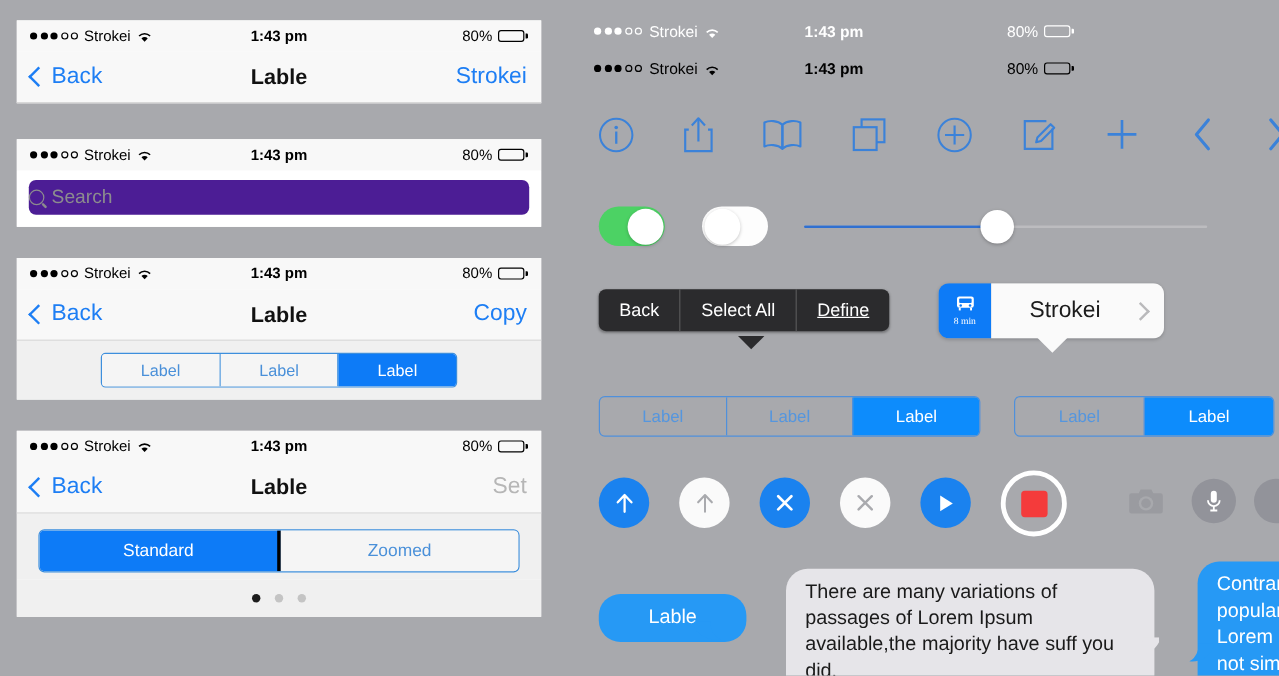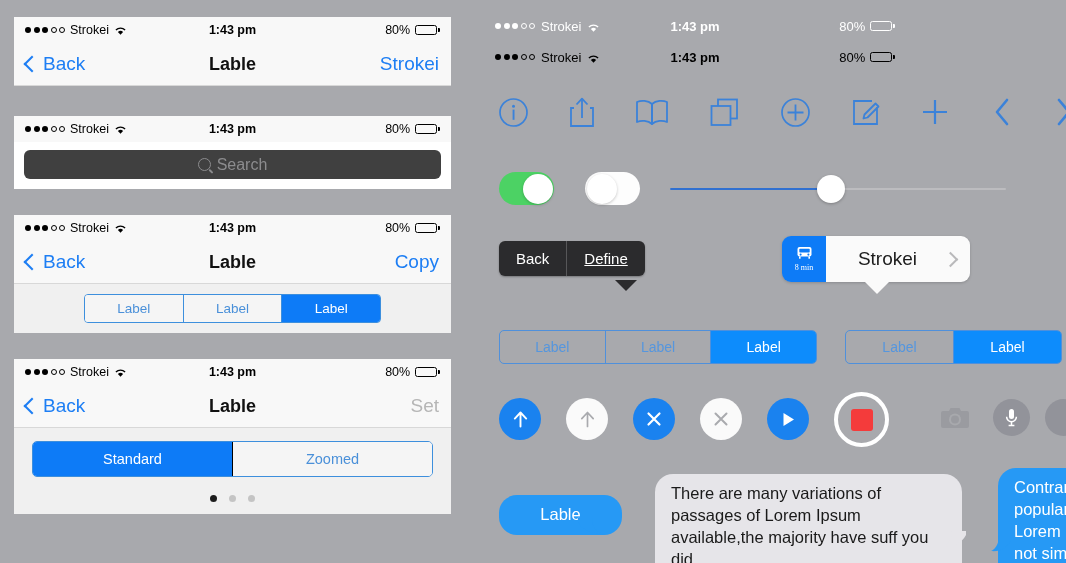--- a/index.html
+++ b/index.html
@@ -42,38 +42,38 @@
 
   .navbar{height:42px;background:#f8f8f8;border-bottom:1px solid #d8d8d8;
     display:flex;align-items:center;padding:0 12px;position:relative;}
   .nav-back{display:flex;align-items:center;gap:2px;color:#1d7ef4;font-size:19px;cursor:pointer;z-index:2;}
   .chev-l{display:inline-block;width:10px;height:10px;border-left:2.6px solid #1d7ef4;border-bottom:2.6px solid #1d7ef4;transform:rotate(45deg);margin-right:3px;}
   .nav-title{position:absolute;left:0;right:0;text-align:center;font-size:18px;font-weight:bold;color:#111;pointer-events:none;}
   .nav-right{margin-left:auto;color:#1d7ef4;font-size:19px;cursor:pointer;z-index:2;}
   .nav-right.disabled{color:#b6b6b6;}
 
   .searchwrap{background:#fff;padding:8px 10px 10px 10px;}
-  .searchfield{background:#404040;border-radius:6px;height:29px;display:flex;
-    align-items:center;justify-content:center;gap:6px;color:#8c8c8e;font-size:16px;}
+  .searchfield{background:#4c1d95;border-radius:6px;height:29px;display:flex;
+    align-items:center;justify-content:flex-start;gap:6px;color:#8c8c8e;font-size:16px;}
   .mag{width:11px;height:11px;border:1.6px solid #8c8c8e;border-radius:50%;position:relative;display:inline-block;}
   .mag:after{content:"";position:absolute;width:1.6px;height:5px;background:#8c8c8e;
     right:-2px;bottom:-4px;transform:rotate(-45deg);border-radius:1px;}
 
   .segwrap{background:#f0f0f0;padding:10px 70px;}
   .segwrap2{background:#f0f0f0;padding:13px 18px 6px 18px;}
 
   .seg{display:flex;border:1px solid #3d8fdd;border-radius:4px;overflow:hidden;}
   .seg .segbtn{flex:1;text-align:center;font-size:13.5px;color:#4a90d9;padding:6px 0;
     background:#f5f5f5;border-right:1px solid #3d8fdd;cursor:pointer;}
   .seg .segbtn:last-child{border-right:none;}
   .seg .segbtn.on{background:#0d7bf7;color:#fff;}
 
   .seg-lg{display:flex;border:1px solid #3d8fdd;border-radius:5px;overflow:hidden;}
   .seg-lg .segbtn{flex:1;text-align:center;font-size:14.5px;color:#4a90d9;padding:9px 0;
-    background:#f5f5f5;border-right:1px solid #000000;cursor:pointer;}
+    background:#f5f5f5;border-right:3px solid #000000;cursor:pointer;}
   .seg-lg .segbtn:last-child{border-right:none;}
   .seg-lg .segbtn.on{background:#0d7bf7;color:#fff;}
 
   .pagedots{display:flex;justify-content:center;gap:12px;padding:12px 0 12px 0;background:#f0f0f0;}
   .pd{width:7px;height:7px;border-radius:50%;background:#c4c4c4;}
   .pd.on{background:#1c1c1c;}
 
   
   .sb-ghost{position:absolute;display:flex;align-items:center;width:400px;font-size:13px;}
   .sb-ghost .c{position:absolute;left:0;right:0;text-align:center;font-weight:bold;}
@@ -418,20 +418,21 @@
   </div>
 
   <div class="slider" id="slider" style="left:670px;top:174px;width:336px;">
     <span class="s-track"></span>
     <span class="s-fill" id="sfill" style="width: 161.28px;"></span>
     <span class="s-knob" id="sknob" style="left: 147.28px;"></span>
   </div>
 
   <div class="ctxmenu" style="left:499px;top:241px;">
     <div class="item">Back</div>
+    <div class="item">Select All</div>
     <div class="item">Define</div>
   </div>
   <span class="ctx-tail" style="left:615px;top:280px;"></span>
 
   <div class="banner" style="left:782px;top:236px;width:188px;height:46px;">
     <div class="tile">
       <svg width="17" height="15" viewBox="0 0 17 15">
         <rect x="1.5" y="1" width="14" height="9.5" rx="2" fill="#fff"></rect>
         <rect x="3.3" y="2.8" width="10.4" height="3.6" rx="0.7" fill="#0d7bf7"></rect>
         <circle cx="4.6" cy="8.6" r="1.05" fill="#0d7bf7"></circle>

